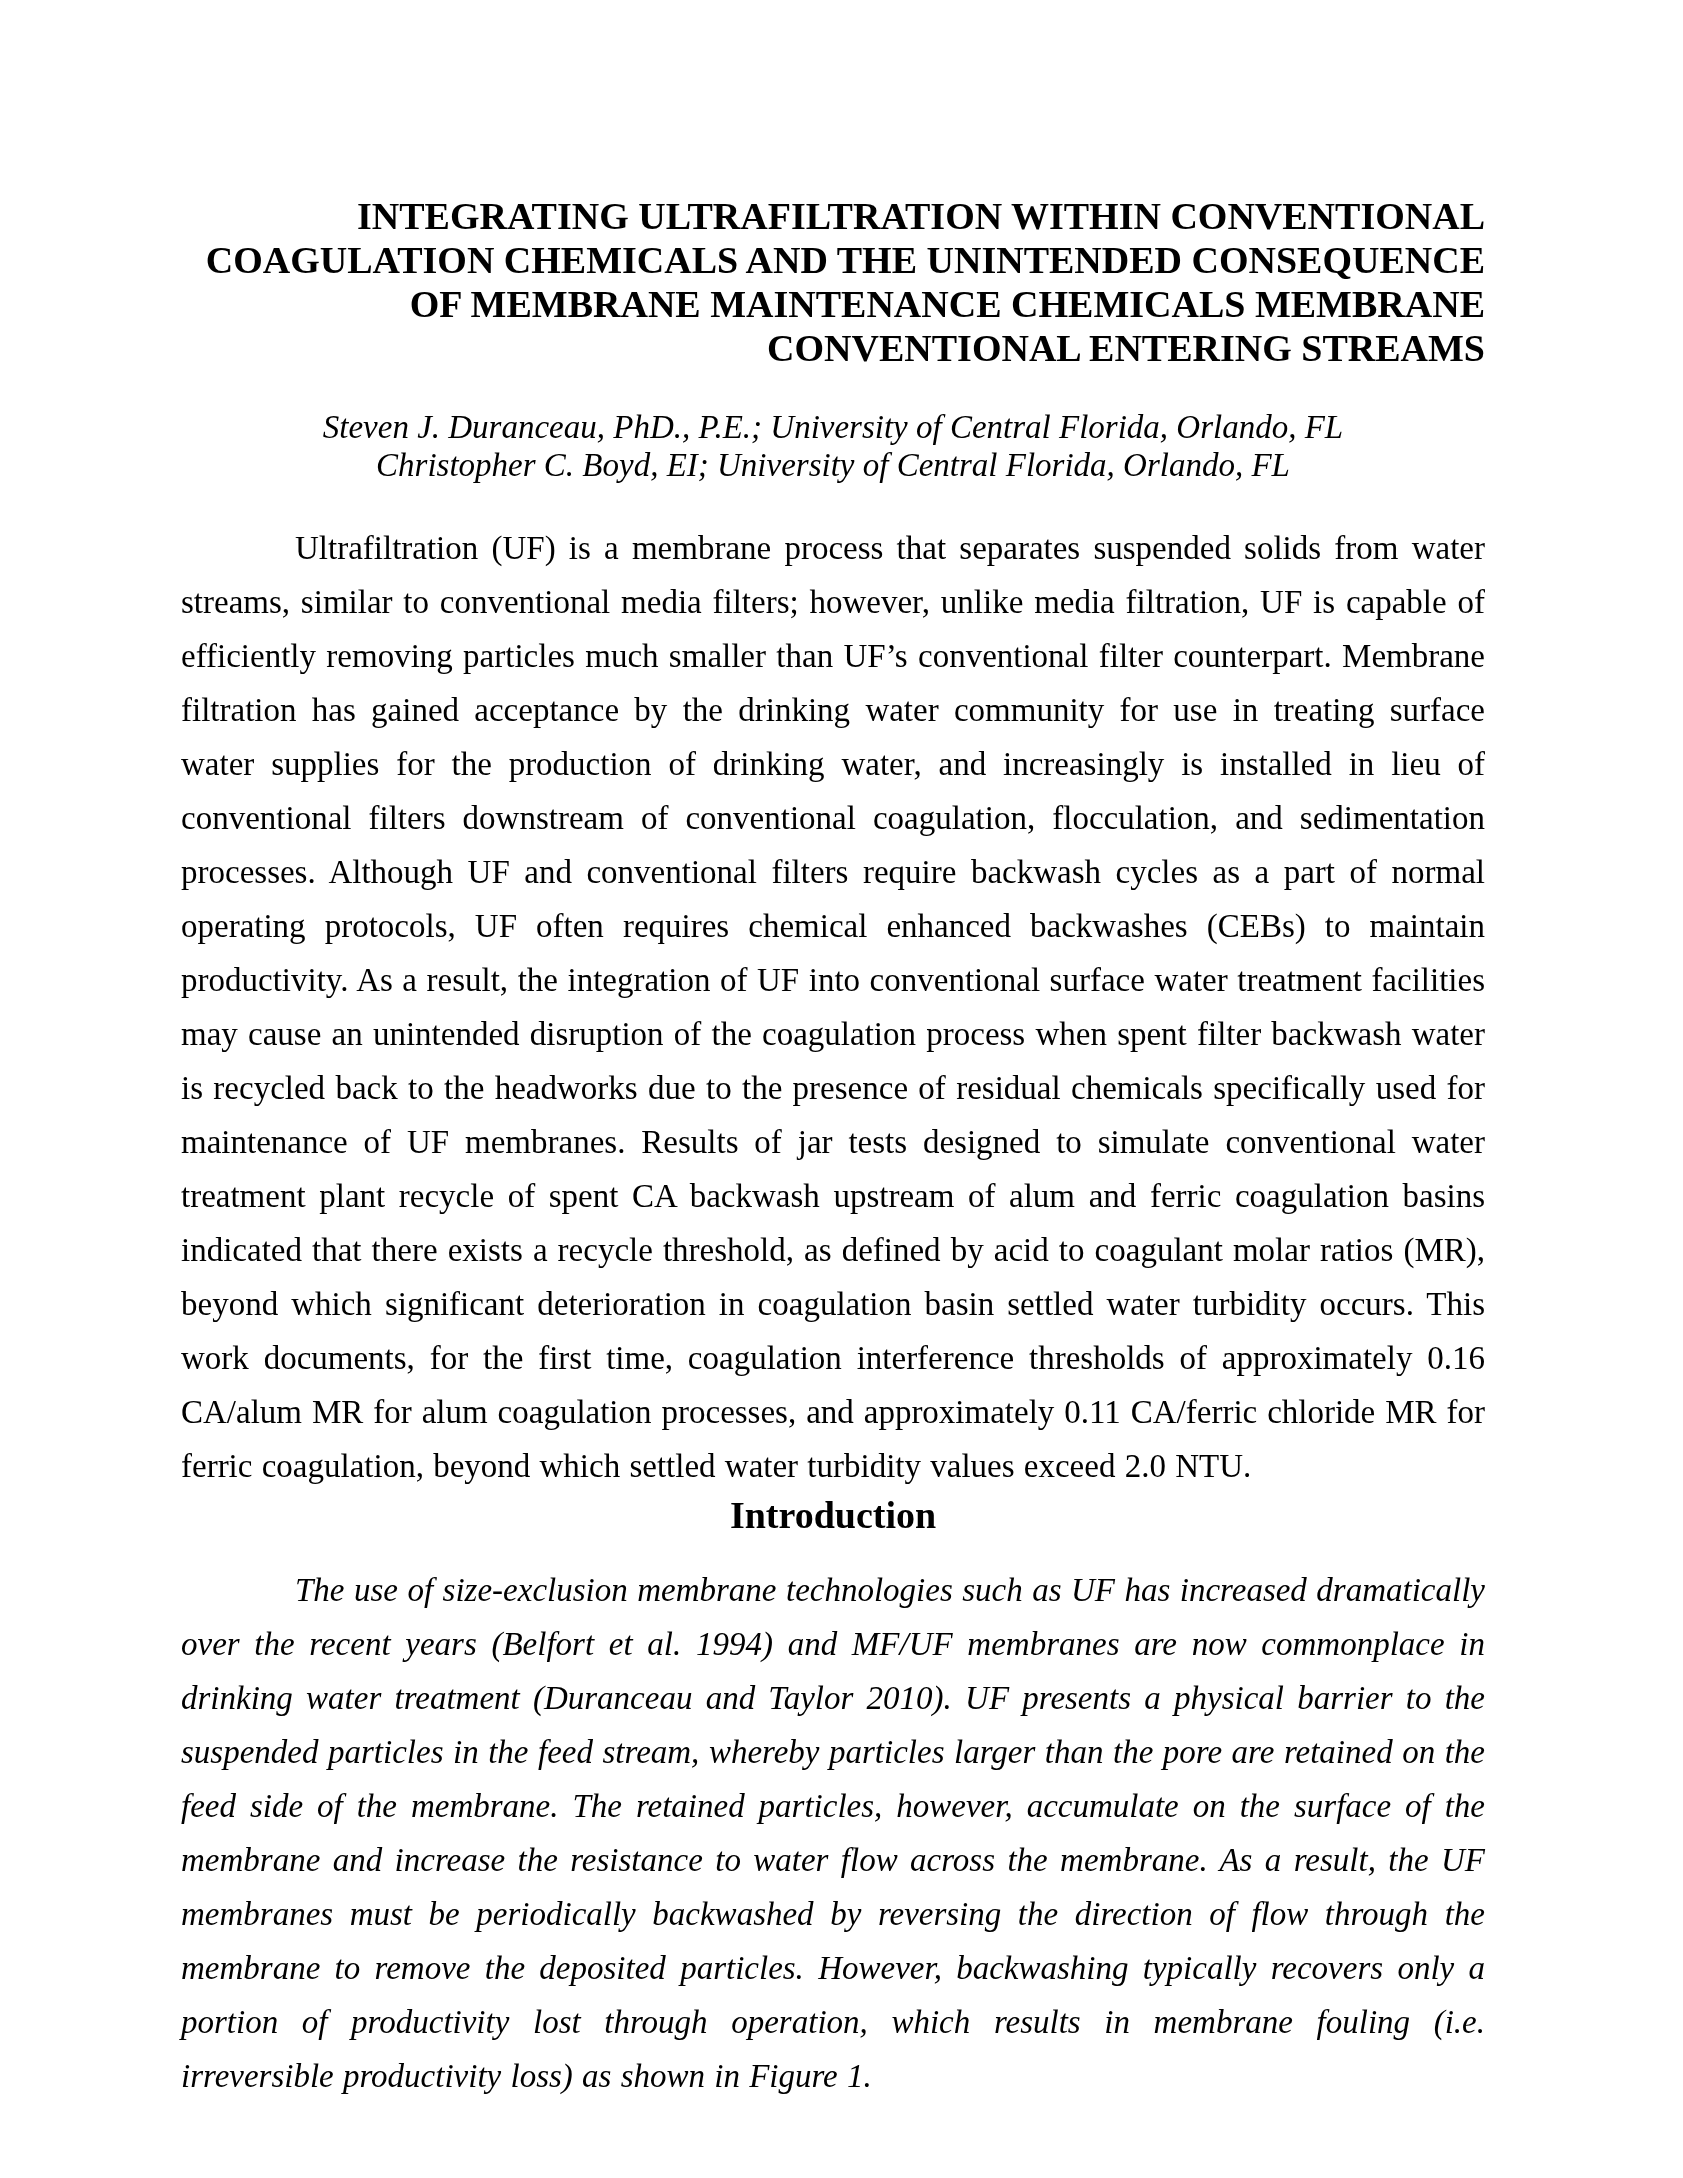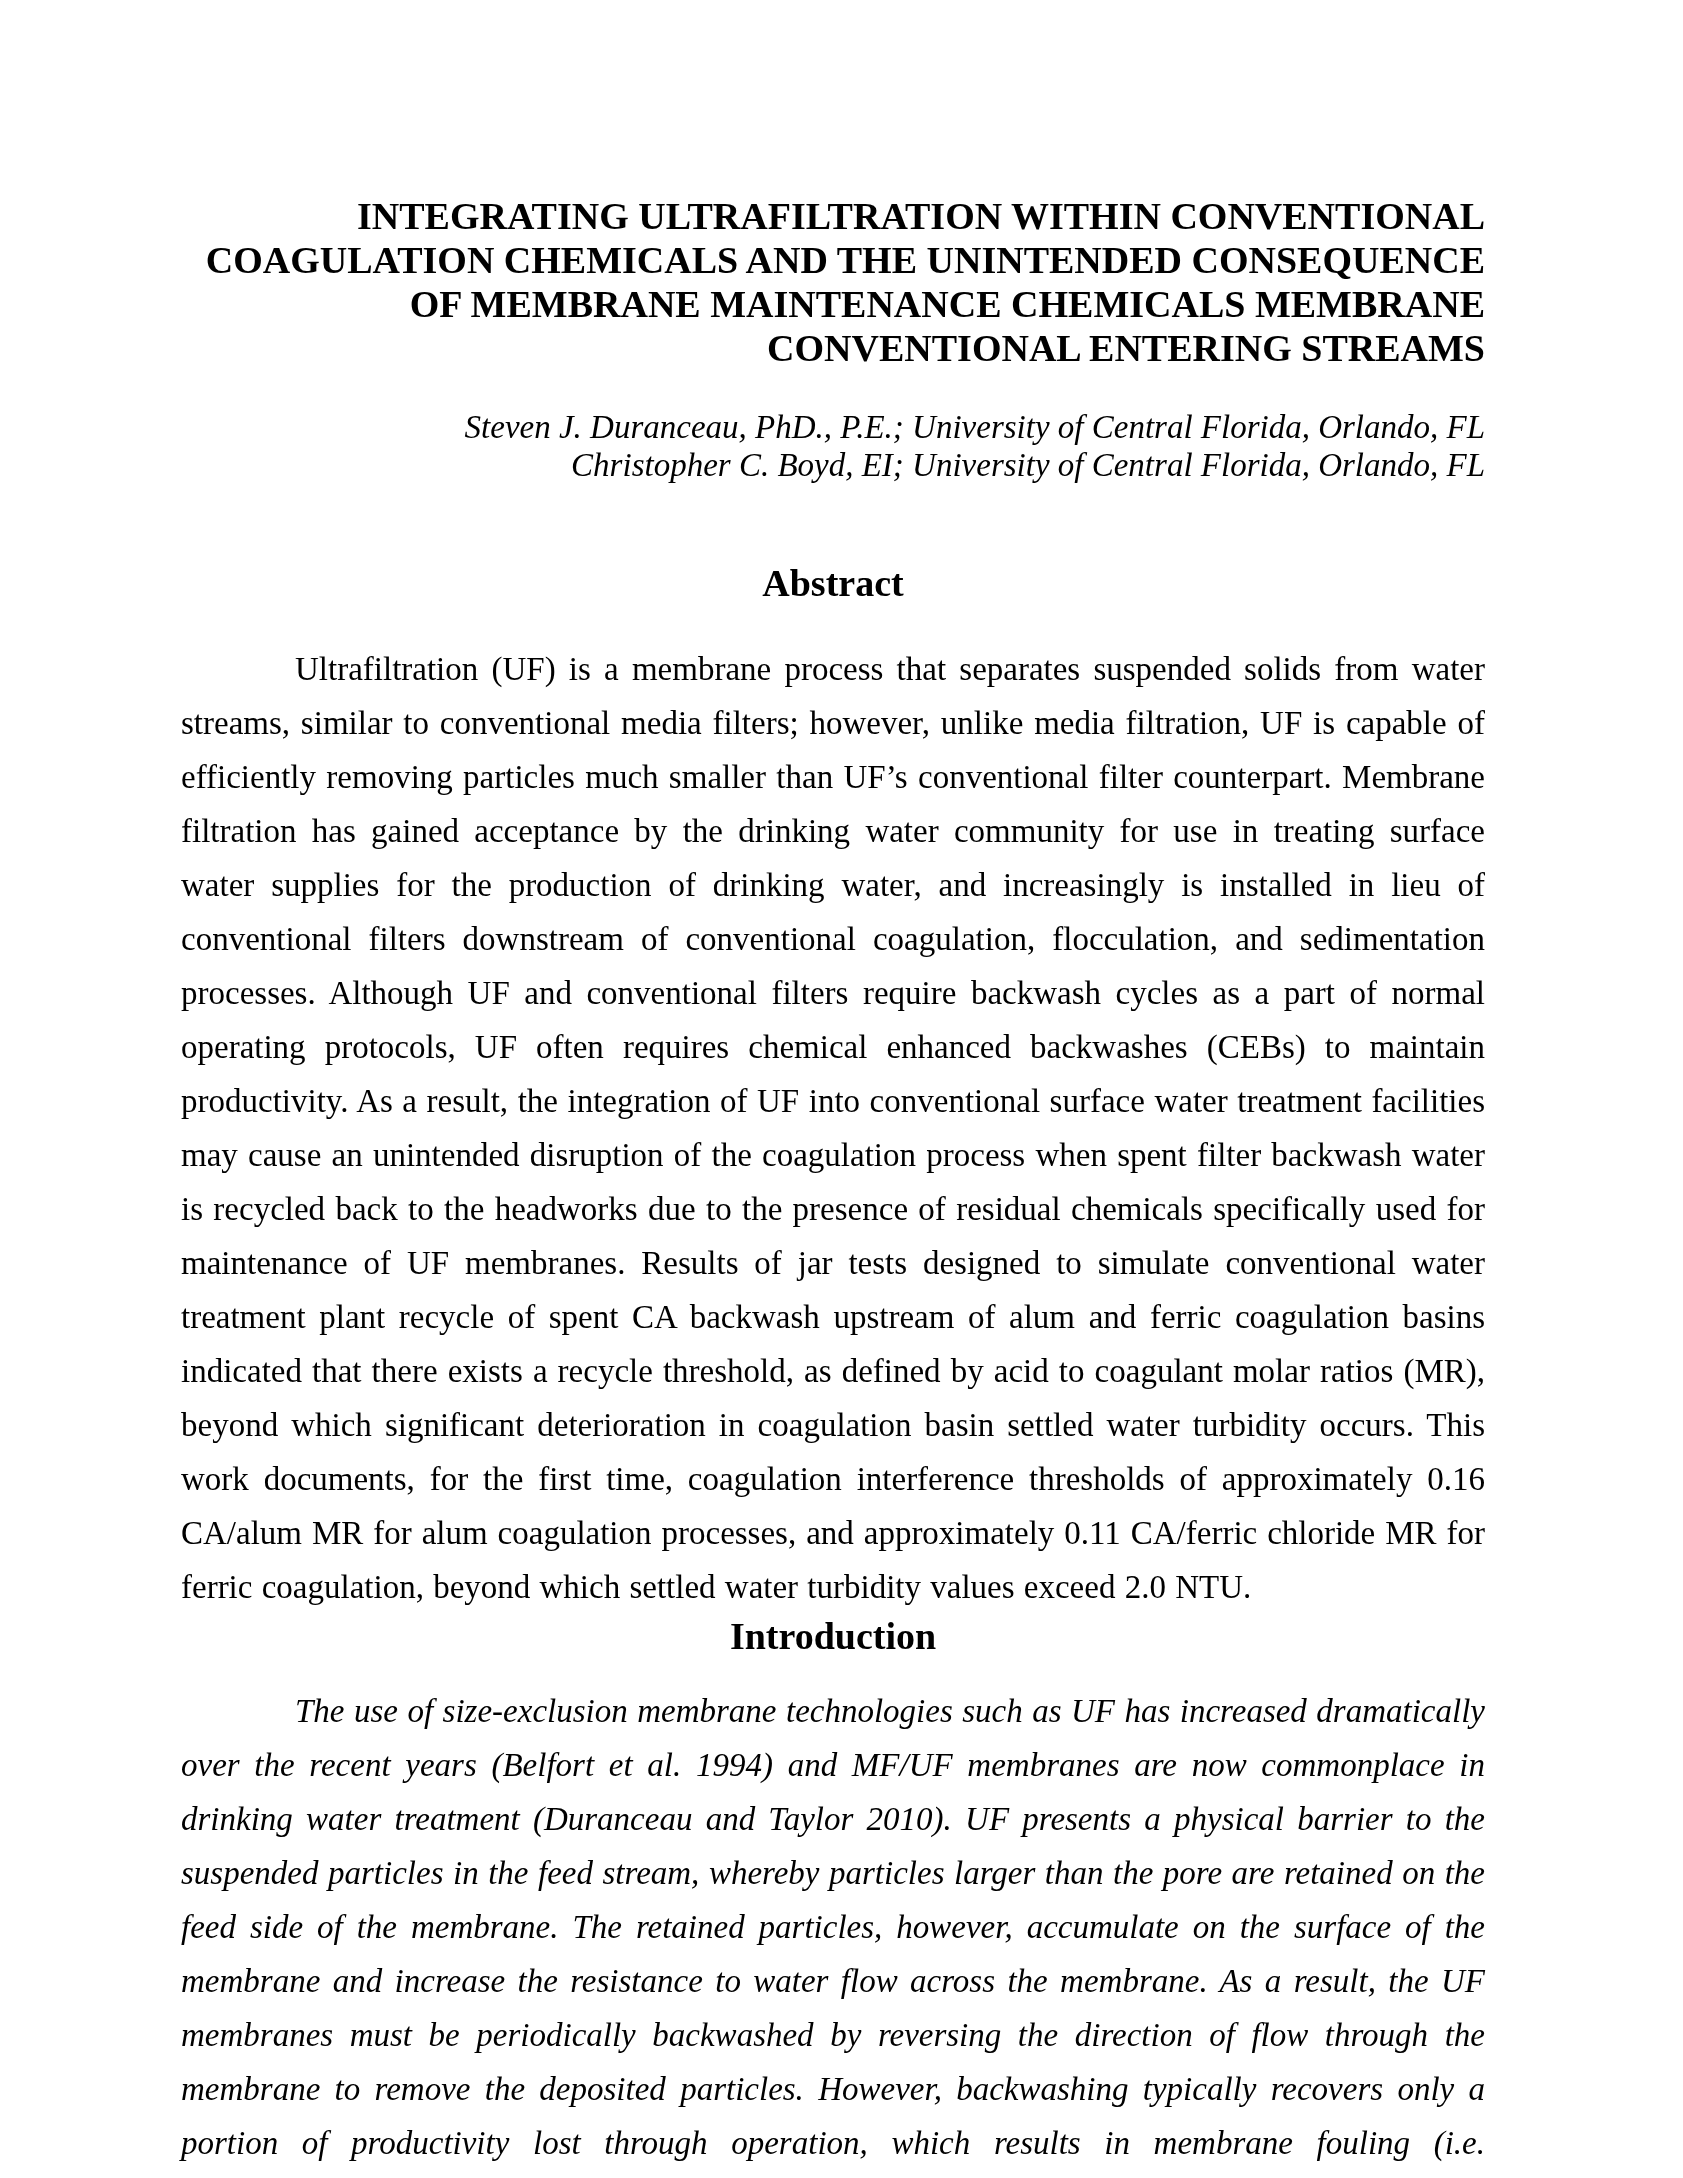--- a/index.html
+++ b/index.html
@@ -20,21 +20,21 @@
   }
   .title-block {
     text-align: right;
     font-weight: bold;
     font-size: 38px;
     line-height: 44px;
     letter-spacing: 0px;
   }
   .authors-block {
     margin-top: 38px;
-    text-align: right;
+    text-align: center;
     font-style: italic;
     font-size: 33px;
     line-height: 38px;
   }
   .section-heading {
     text-align: center;
     font-weight: bold;
     font-size: 38px;
     line-height: 44px;
   }
@@ -66,21 +66,20 @@
     <div>COAGULATION CHEMICALS AND THE UNINTENDED CONSEQUENCE</div>
     <div>OF MEMBRANE MAINTENANCE CHEMICALS MEMBRANE</div>
     <div>CONVENTIONAL ENTERING STREAMS</div>
   </div>
 
   <div class="authors-block">
     <div>Steven J. Duranceau, PhD., P.E.; University of Central Florida, Orlando, FL</div>
     <div>Christopher C. Boyd, EI; University of Central Florida, Orlando, FL</div>
   </div>
 
-  <div class="section-heading heading-abstract">Abstract</div>
 
   <div class="para">Ultrafiltration (UF) is a membrane process that separates suspended solids from water streams, similar to conventional media filters; however, unlike media filtration, UF is capable of efficiently removing particles much smaller than UF’s conventional filter counterpart. Membrane filtration has gained acceptance by the drinking water community for use in treating surface water supplies for the production of drinking water, and increasingly is installed in lieu of conventional filters downstream of conventional coagulation, flocculation, and sedimentation processes. Although UF and conventional filters require backwash cycles as a part of normal operating protocols, UF often requires chemical enhanced backwashes (CEBs) to maintain productivity. As a result, the integration of UF into conventional surface water treatment facilities may cause an unintended disruption of the coagulation process when spent filter backwash water is recycled back to the headworks due to the presence of residual chemicals specifically used for maintenance of UF membranes. Results of jar tests designed to simulate conventional water treatment plant recycle of spent CA backwash upstream of alum and ferric coagulation basins indicated that there exists a recycle threshold, as defined by acid to coagulant molar ratios (MR), beyond which significant deterioration in coagulation basin settled water turbidity occurs. This work documents, for the first time, coagulation interference thresholds of approximately 0.16 CA/alum MR for alum coagulation processes, and approximately 0.11 CA/ferric chloride MR for ferric coagulation, beyond which settled water turbidity values exceed 2.0 NTU.</div>
 
   <div class="section-heading heading-introduction">Introduction</div>
 
   <div class="para para-intro">The use of size-exclusion membrane technologies such as UF has increased dramatically over the recent years (Belfort et al. 1994) and MF/UF membranes are now commonplace in drinking water treatment (Duranceau and Taylor 2010). UF presents a physical barrier to the suspended particles in the feed stream, whereby particles larger than the pore are retained on the feed side of the membrane. The retained particles, however, accumulate on the surface of the membrane and increase the resistance to water flow across the membrane. As a result, the UF membranes must be periodically backwashed by reversing the direction of flow through the membrane to remove the deposited particles. However, backwashing typically recovers only a portion of productivity lost through operation, which results in membrane fouling (i.e. irreversible productivity loss) as shown in Figure 1.</div>
 
 </div>
 
 

